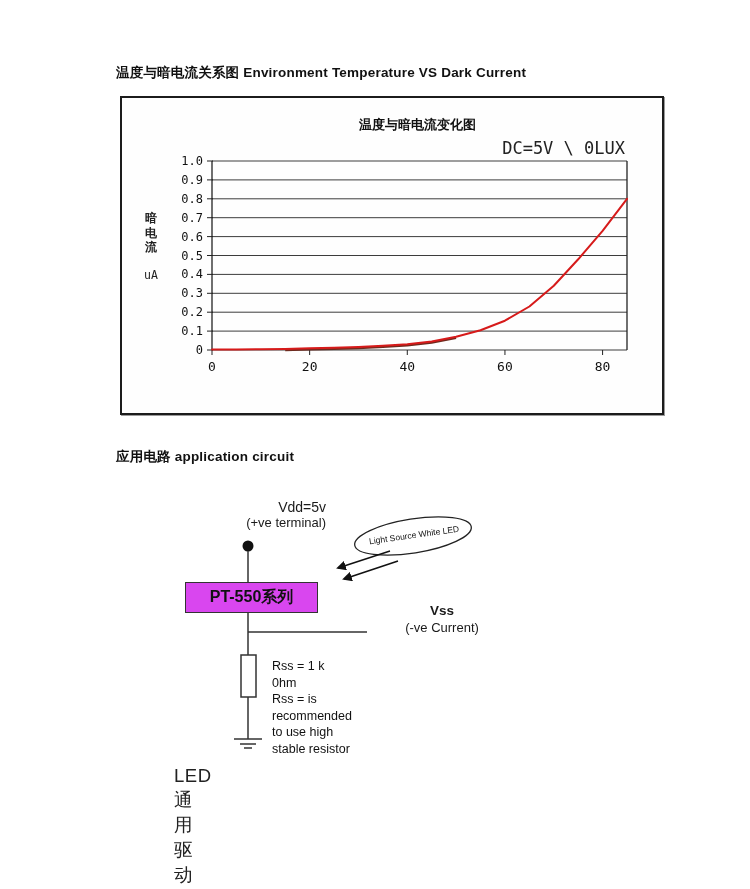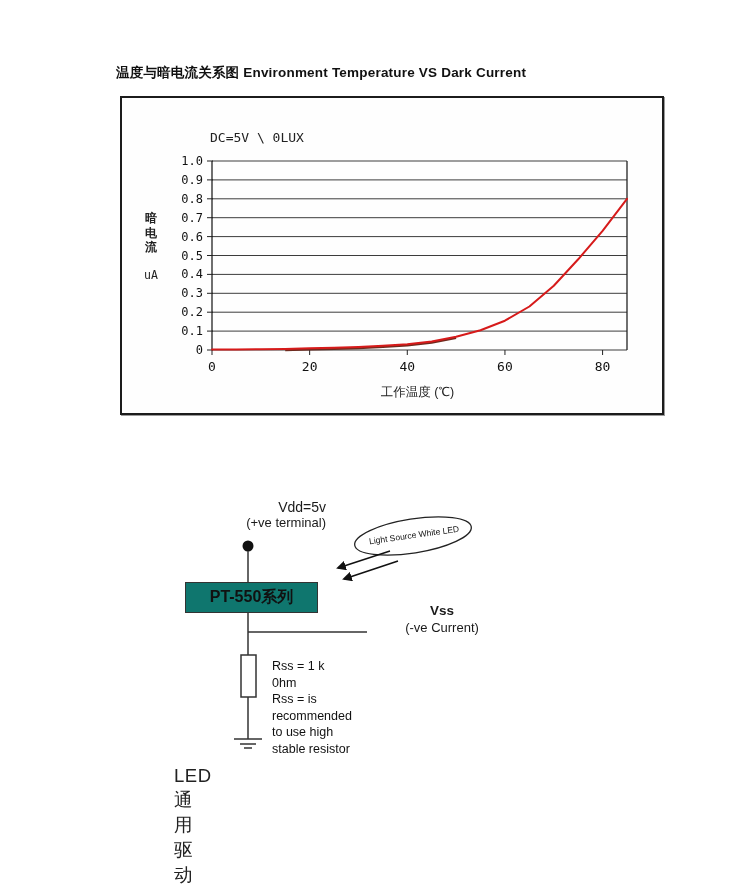--- a/index.html
+++ b/index.html
@@ -10,38 +10,38 @@
   .sec-title { position:absolute; font-size:13.5px; font-weight:bold; color:#111; letter-spacing:.2px; }
   #sec1 { left:116px; top:64px; }
   #sec2 { left:116px; top:448px; }
 
   
   .chart-panel { position:absolute; left:120px; top:96px; width:544px; height:319px;
                  background:#fefefe; border:2px solid #1c1c1c;
                  box-shadow:1px 1px 0 #9a9a9a; }
   .chart-title { position:absolute; left:88px; top:18px; width:415px; text-align:center;
                  font-size:13px; font-weight:bold; color:#111; }
-  .chart-subtitle { position:absolute; left:88px; top:32px; width:415px; text-align:left;
-                    font-size:13px; font-family:"DejaVu Sans Mono", monospace; color:#222; }
+  .chart-subtitle { position:absolute; left:88px; top:40px; width:415px; text-align:right;
+                    font-size:17px; font-family:"DejaVu Sans Mono", monospace; color:#222; }
   .ylabel { position:absolute; left:18px; top:113px; width:22px; text-align:center;
             font-size:12px; font-weight:bold; color:#222; line-height:14.5px; }
   .ylabel .unit { display:block; margin-top:13px; font-family:"DejaVu Sans Mono", monospace;
                   font-weight:normal; font-size:11.5px; }
   .xlabel { position:absolute; left:88px; top:286px; width:415px; text-align:center;
             font-size:12.5px; color:#222; }
   #chart-svg { position:absolute; left:0; top:0; }
 
   
   .circuit { position:absolute; left:0; top:0; }
   #circuit-svg { position:absolute; left:130px; top:470px; }
   .vdd-label { position:absolute; left:170px; top:499px; width:156px; text-align:right; line-height:16px; }
   .vdd-label .l1 { font-size:14px; font-weight:500; }
   .vdd-label .l2 { font-size:13px; }
   .device-box { position:absolute; left:185px; top:582px; width:133px; height:31px;
-                border:1.5px solid #333; background:#0f766e; display:flex;
+                border:1.5px solid #333; background:#d946ef; display:flex;
                 align-items:center; justify-content:center;
                 font-size:16px; font-weight:600; color:#111; }
   .light-label { position:absolute; left:358px; top:530px; width:112px; text-align:center;
                  font-size:8.5px; color:#111; transform:rotate(-8deg); }
   .vss-label { position:absolute; left:376px; top:603px; width:132px; text-align:center; }
   .vss-label .l1 { font-size:13.5px; font-weight:600; line-height:16px; }
   .vss-label .l2 { font-size:13px; line-height:17px; }
   .rss-label { position:absolute; left:272px; top:658px; font-size:12.5px; line-height:16.5px; color:#111; }
   .circuit-caption { position:absolute; left:174px; top:765px; font-size:18.5px;
                      font-weight:500; color:#222; letter-spacing:.5px; }
@@ -96,28 +96,29 @@
         <text x="187.6470588235294" y="273" text-anchor="middle" font-size="13" fill="#111" font-family="DejaVu Sans Mono, monospace">20</text>
         <line x1="285.2941176470588" y1="252" x2="285.2941176470588" y2="257" stroke="#222" stroke-width="1"></line>
         <text x="285.2941176470588" y="273" text-anchor="middle" font-size="13" fill="#111" font-family="DejaVu Sans Mono, monospace">40</text>
         <line x1="382.94117647058823" y1="252" x2="382.94117647058823" y2="257" stroke="#222" stroke-width="1"></line>
         <text x="382.94117647058823" y="273" text-anchor="middle" font-size="13" fill="#111" font-family="DejaVu Sans Mono, monospace">60</text>
         <line x1="480.5882352941176" y1="252" x2="480.5882352941176" y2="257" stroke="#222" stroke-width="1"></line>
         <text x="480.5882352941176" y="273" text-anchor="middle" font-size="13" fill="#111" font-family="DejaVu Sans Mono, monospace">80</text>
         <path d="M163.2 252.2 L187.6 251.6 L212.1 251.0 L236.5 250.3 L260.9 249.1 L285.3 247.6 L309.7 244.8 L334.1 240.1" fill="none" stroke="#6e2a1e" stroke-width="2"></path>
         <path d="M90.0 251.6 L114.4 251.4 L138.8 251.2 L163.2 250.9 L187.6 250.3 L212.1 249.7 L236.5 249.0 L260.9 247.8 L285.3 246.3 L309.7 243.5 L334.1 238.8 L358.5 232.2 L382.9 222.7 L407.4 208.5 L431.8 187.7 L456.2 161.3 L480.6 132.9 L505.0 100.8" fill="none" stroke="#d61a1a" stroke-width="2" stroke-linejoin="round" stroke-linecap="round"></path>
       </svg>
+    <div class="chart-title">温度与暗电流变化图</div>
     <div class="chart-subtitle">DC=5V \ 0LUX</div>
     <div class="ylabel">
       <span id="ylabel-chars"><span style="display: block;">暗</span><span style="display: block;">电</span><span style="display: block;">流</span></span>
       <span class="unit">uA</span>
     </div>
-    <div class="xlabel">工作温度 (℃)</div>
   </div>
 
+  <div id="sec2" class="sec-title">应用电路  application circuit</div>
 
   <div class="circuit">
     <svg id="circuit-svg" width="560" height="300" viewBox="0 0 560 300">
       <defs>
         <marker id="arrow" viewBox="0 0 10 10" refX="8" refY="5" markerWidth="7" markerHeight="7" orient="auto-start-reverse">
           <path d="M0,0 L10,5 L0,10 z" fill="#111"></path>
         </marker>
       </defs>
 
       <circle cx="118" cy="76" r="5.5" fill="#111"></circle>

